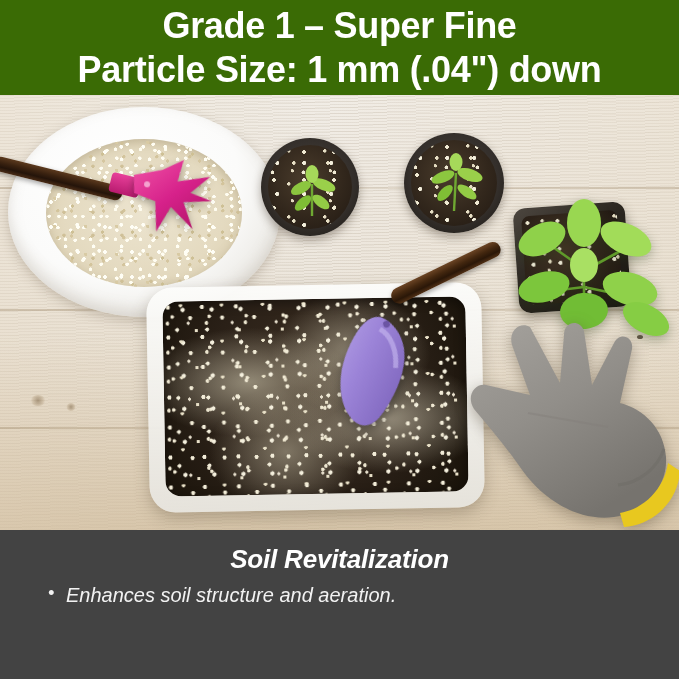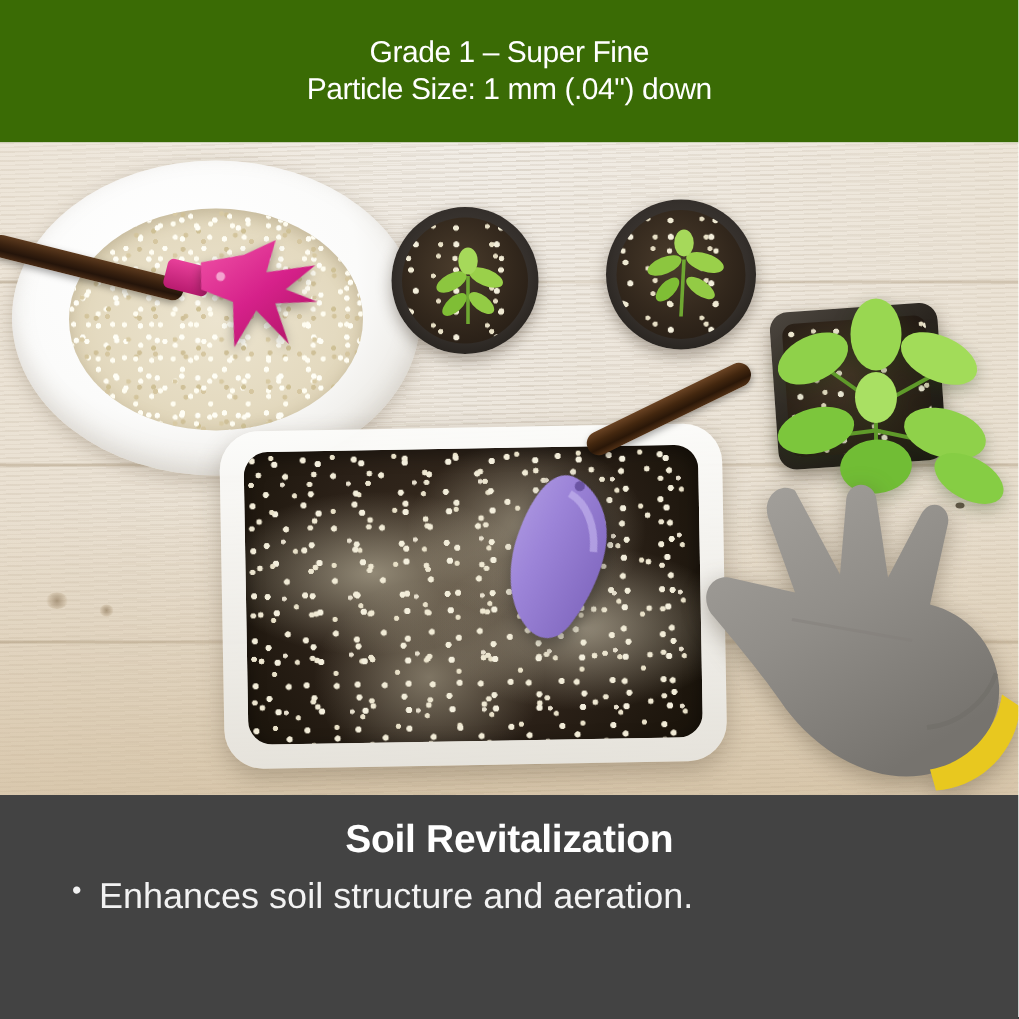--- a/index.html
+++ b/index.html
@@ -11,21 +11,21 @@
   .page { position:relative; width:679px; height:679px; overflow:hidden; }
 
   
   .header {
     position:absolute; left:0; top:0; width:679px; height:95px;
     background:#3a6b05;
     display:flex; flex-direction:column;
     align-items:center; justify-content:center; gap:2px;
   }
   .header-line {
-    color:#ffffff; font-weight:normal; font-size:20px;
+    color:#ffffff; font-weight:bold; font-size:36px;
     letter-spacing:-0.3px; line-height:1.15; white-space:nowrap;
     text-align:center;
   }
 
   
   .photo {
     position:absolute; left:0; top:95px; width:679px; height:435px;
     overflow:hidden;
     background:
       linear-gradient(180deg, rgba(222,205,180,0.00) 55%, rgba(205,183,150,0.45) 100%),
@@ -200,29 +200,29 @@
     filter:drop-shadow(0 4px 6px rgba(0,0,0,.4)); }
 
   
   .glove { position:absolute; left:468px; top:222px; width:216px; height:215px; }
   .glove svg { width:100%; height:100%; display:block;
     filter:drop-shadow(0 4px 8px rgba(70,58,40,.4)); }
 
   
   .footer {
     position:absolute; left:0; top:530px; width:679px; height:149px;
-    background:#434343; padding:14px 30px 0 30px;
+    background:#434343; padding:14px 30px 0 30px;font-style:italic;
   }
   .footer-title {
     color:#fff; font-weight:bold; font-size:26px;
     text-align:center; letter-spacing:-0.2px; margin-bottom:8px;
   }
   .bullets { list-style:none; padding:0 0 0 18px; }
   .bullets li {
-    position:relative; color:#f2f2f2; font-size:24px;
+    position:relative; color:#f2f2f2; font-size:20px;
     line-height:1.28; padding-left:18px; margin-bottom:1px;
   }
   .bullets li::before {
     content:"\2022"; position:absolute; left:0; top:-1px;
     color:#f2f2f2; font-size:18px;
   }
 </style>
 </head>
 <body>
 

